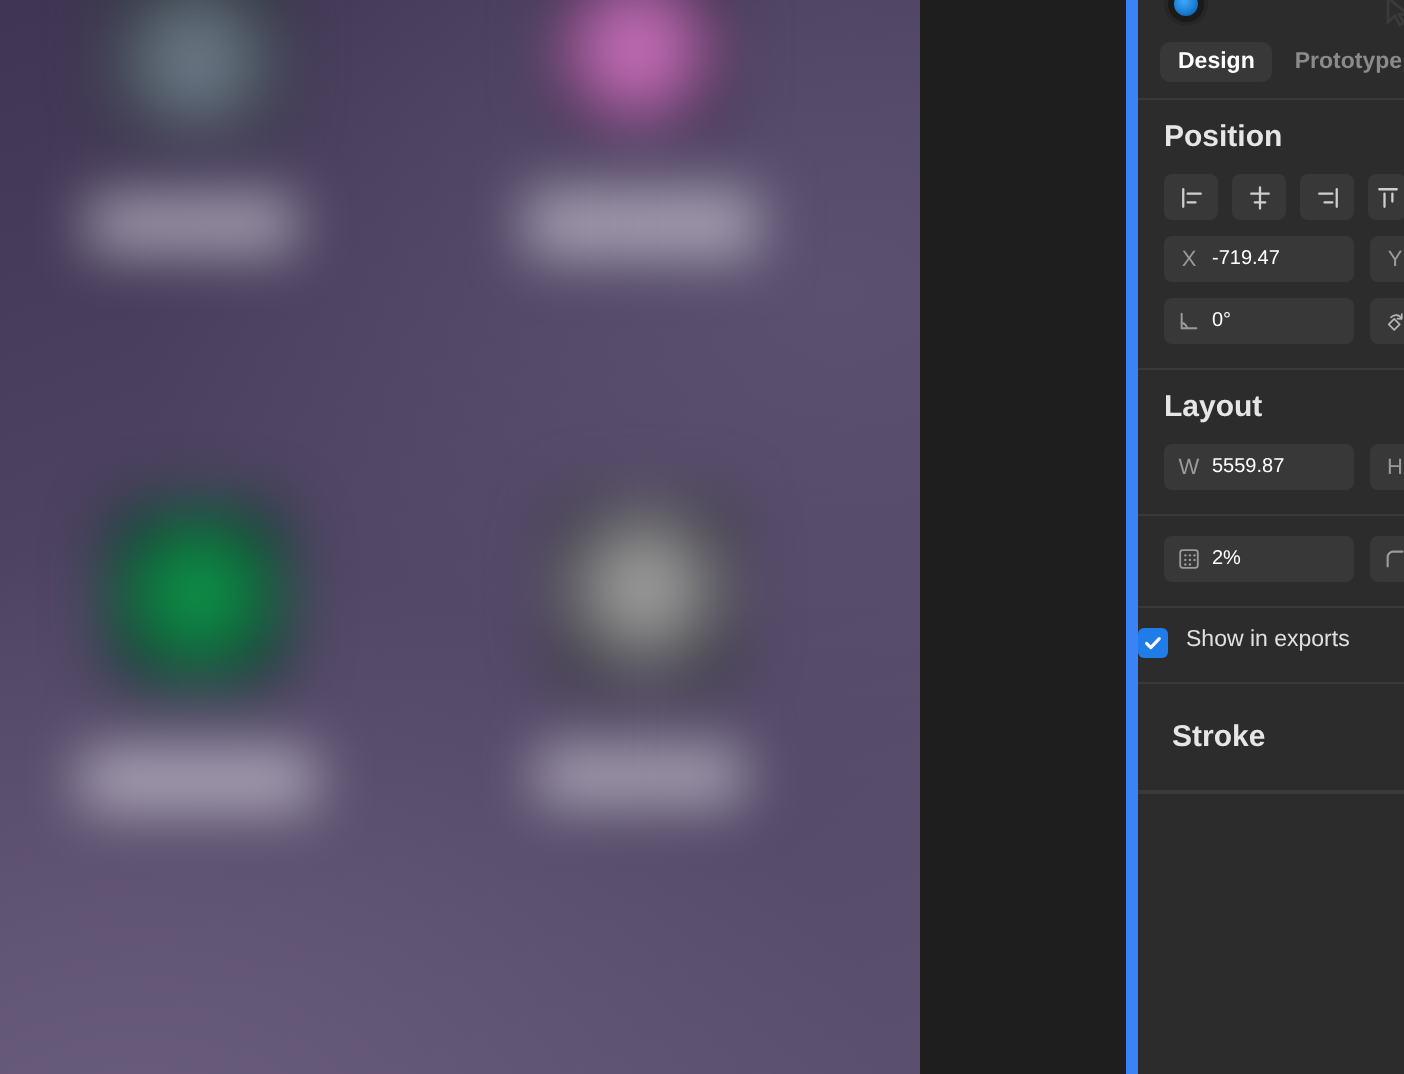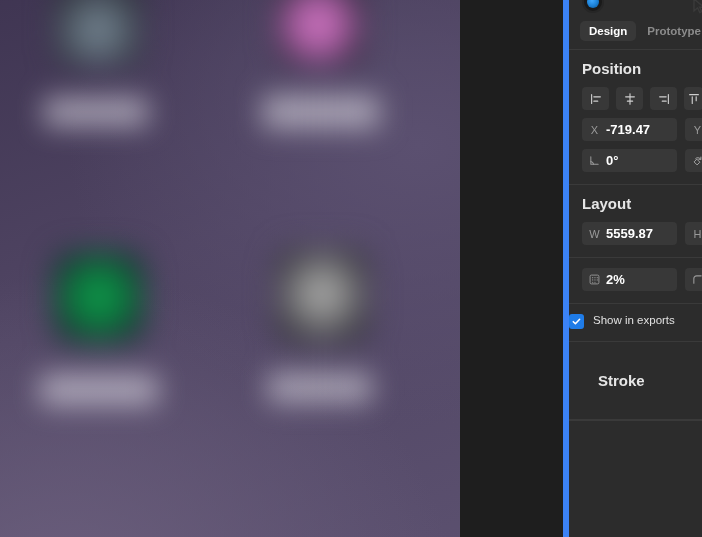--- a/index.html
+++ b/index.html
@@ -206,22 +206,22 @@
     color: #9a9a9a;
     font-size: 11px;
     flex: 0 0 auto;
     display: flex;
     align-items: center;
     justify-content: center;
     width: 11px;
   }
   .field .fv {
     color: #ffffff;
-    font-size: 13px;
-    font-weight: bold;
+    font-size: 10px;
+    font-weight: normal;
     white-space: nowrap;
   }
   .field.clipped { width: 33px; }
 
   .btn-group {
     display: flex;
     gap: 7px;
     padding: 0 13px;
     margin-bottom: 8px;
   }
@@ -259,21 +259,21 @@
     font-size: 11.5px;
     color: #e0e0e0;
     white-space: nowrap;
   }
 
   .collapsed-section {
     padding: 14px 13px 14px 13px;
   }
   .collapsed-section .section-title {
     padding: 0;
-    margin: 16px;
+    margin: 4px;
   }
 </style>
 </head>
 <body>
 
 <div class="app">
 
   <div class="canvas">
     <div class="canvas-bg"></div>
     <div class="canvas-inner">

